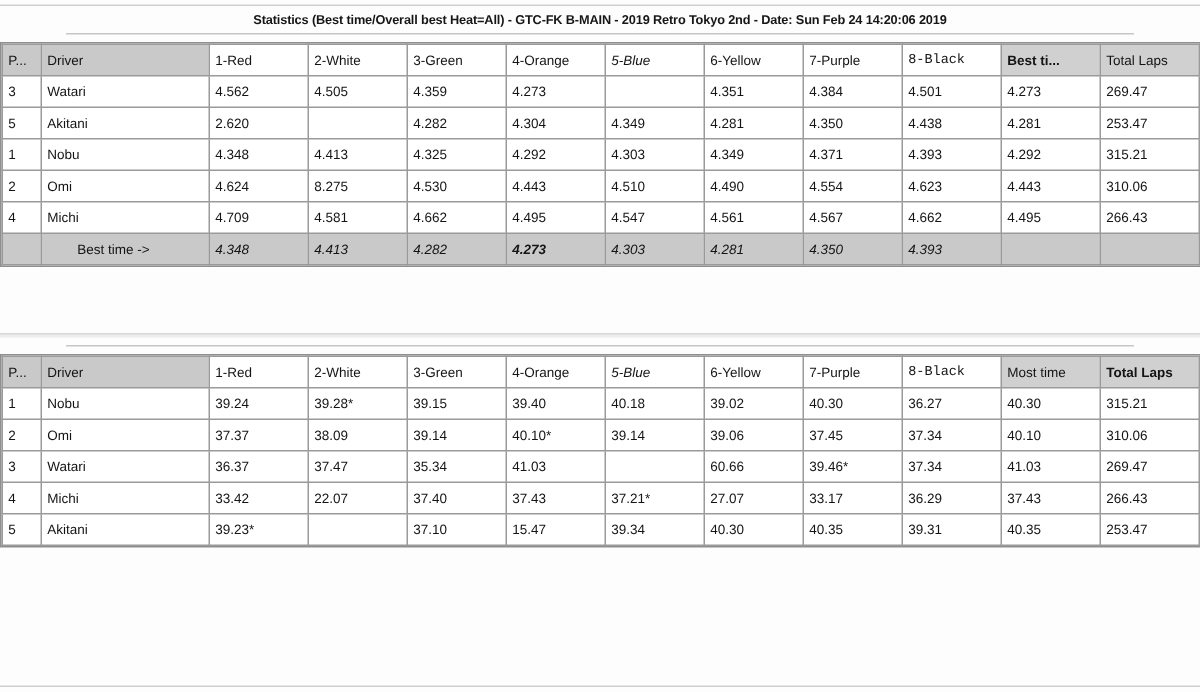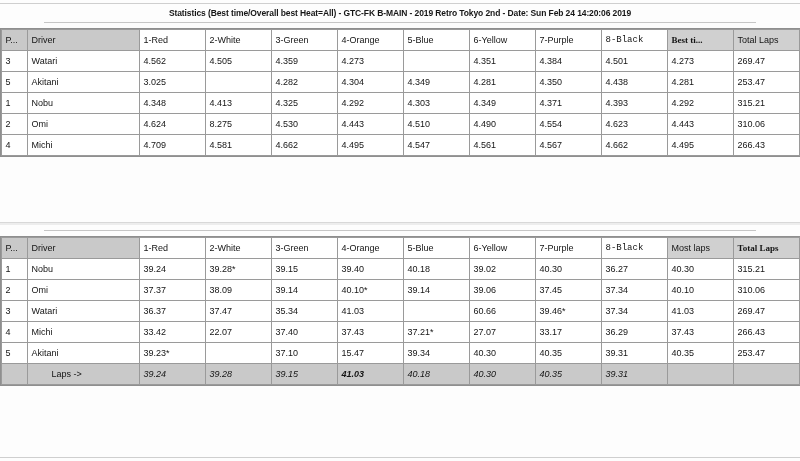--- a/index.html
+++ b/index.html
@@ -67,28 +67,28 @@
   .c-tot{width:66px;}
 
   thead th{
     font-size:9px;
     background:#c9c9c9;
     height:23px;
     color:#141414;
   }
   thead th.pos,thead th.drv{background:#c9c9c9;}
   thead th.tail{background:#d0d0d0;}
-  thead th.tail.bold{font-weight:bold;font-family:Liberation Serif, serif;}
+  thead th.tail.bold{font-weight:bold;}
 
   
   th.h-red{background:#ef5569;}
   th.h-white{background:#ffffff;}
   th.h-green{background:#5ecb96;}
   th.h-orange{background:#f68c49;}
-  th.h-blue{background:#72c7ea;}
+  th.h-blue{background:#72c7ea;font-style:italic;}
   th.h-yellow{background:#ffd91c;margin-left:48px;}
   th.h-purple{background:#ef63c4;}
   th.h-black{background:#d3d3d3;font-family:Liberation Mono, monospace;}
 
   
   .f-none{background:#ffffff;}
   .f-pale{background:#d5e2da;}
   .f-mid{background:#8fd5ab;}
   .f-strong{background:#55d468;}
   .f-amber{background:#f9cf62;}
@@ -157,21 +157,21 @@
             <td class="f-amber"></td>
             <td class="f-pale">4.351</td>
             <td class="f-pale">4.384</td>
             <td class="f-pale">4.501</td>
             <td class="f-none b">4.273</td>
             <td class="f-none">269.47</td>
           </tr>
           <tr class="datarow">
             <td class="pos f-none">5</td>
             <td class="f-none">Akitani</td>
-            <td class="f-mid">3.025</td>
+            <td class="f-mid">2.620</td>
             <td class="f-amber"></td>
             <td class="f-strong b">4.282</td>
             <td class="f-pale">4.304</td>
             <td class="f-mid">4.349</td>
             <td class="f-strong b">4.281</td>
             <td class="f-strong b">4.350</td>
             <td class="f-mid">4.438</td>
             <td class="f-none">4.281</td>
             <td class="f-none">253.47</td>
           </tr>
@@ -209,20 +209,34 @@
             <td class="f-amber">4.709</td>
             <td class="f-amber">4.581</td>
             <td class="f-amber">4.662</td>
             <td class="f-amber">4.495</td>
             <td class="f-amber">4.547</td>
             <td class="f-amber">4.561</td>
             <td class="f-amber">4.567</td>
             <td class="f-amber">4.662</td>
             <td class="f-none">4.495</td>
             <td class="f-none">266.43</td>
+          </tr>
+          <tr class="sumrow">
+            <td class="blank"></td>
+            <td class="lbl">Best time -&gt;</td>
+            <td>4.348</td>
+            <td>4.413</td>
+            <td>4.282</td>
+            <td class="b">4.273</td>
+            <td>4.303</td>
+            <td>4.281</td>
+            <td>4.350</td>
+            <td>4.393</td>
+            <td class="blank"></td>
+            <td class="blank"></td>
           </tr>
         </tbody>
       </table>
     </div>
 </div>
 
 <div class="block second">
   <div class="rule"></div>
   <div>
       <table class="stats">
@@ -245,21 +259,21 @@
             <th class="pos">P...</th>
             <th class="drv">Driver</th>
             <th class="h-red">1-Red</th>
             <th class="h-white">2-White</th>
             <th class="h-green">3-Green</th>
             <th class="h-orange">4-Orange</th>
             <th class="h-blue">5-Blue</th>
             <th class="h-yellow">6-Yellow</th>
             <th class="h-purple">7-Purple</th>
             <th class="h-black">8-Black</th>
-            <th class="tail">Most laps</th>
+            <th class="tail">Most time</th>
             <th class="tail bold">Total Laps</th>
           </tr>
         </thead>
         <tbody>
           <tr class="datarow">
             <td class="pos f-none">1</td>
             <td class="f-none">Nobu</td>
             <td class="f-strong b">39.24</td>
             <td class="f-strong b">39.28*</td>
             <td class="f-strong b">39.15</td>
@@ -320,30 +334,16 @@
             <td class="f-amber"></td>
             <td class="f-amber">37.10</td>
             <td class="f-amber">15.47</td>
             <td class="f-mid">39.34</td>
             <td class="f-strong b">40.30</td>
             <td class="f-strong b">40.35</td>
             <td class="f-strong b">39.31</td>
             <td class="f-none">40.35</td>
             <td class="f-none">253.47</td>
           </tr>
-          <tr class="sumrow">
-            <td class="blank"></td>
-            <td class="lbl">Laps -&gt;</td>
-            <td>39.24</td>
-            <td>39.28</td>
-            <td>39.15</td>
-            <td class="b">41.03</td>
-            <td>40.18</td>
-            <td>40.30</td>
-            <td>40.35</td>
-            <td>39.31</td>
-            <td class="blank"></td>
-            <td class="blank"></td>
-          </tr>
         </tbody>
       </table>
     </div>
 </div>
 
 </body></html>

